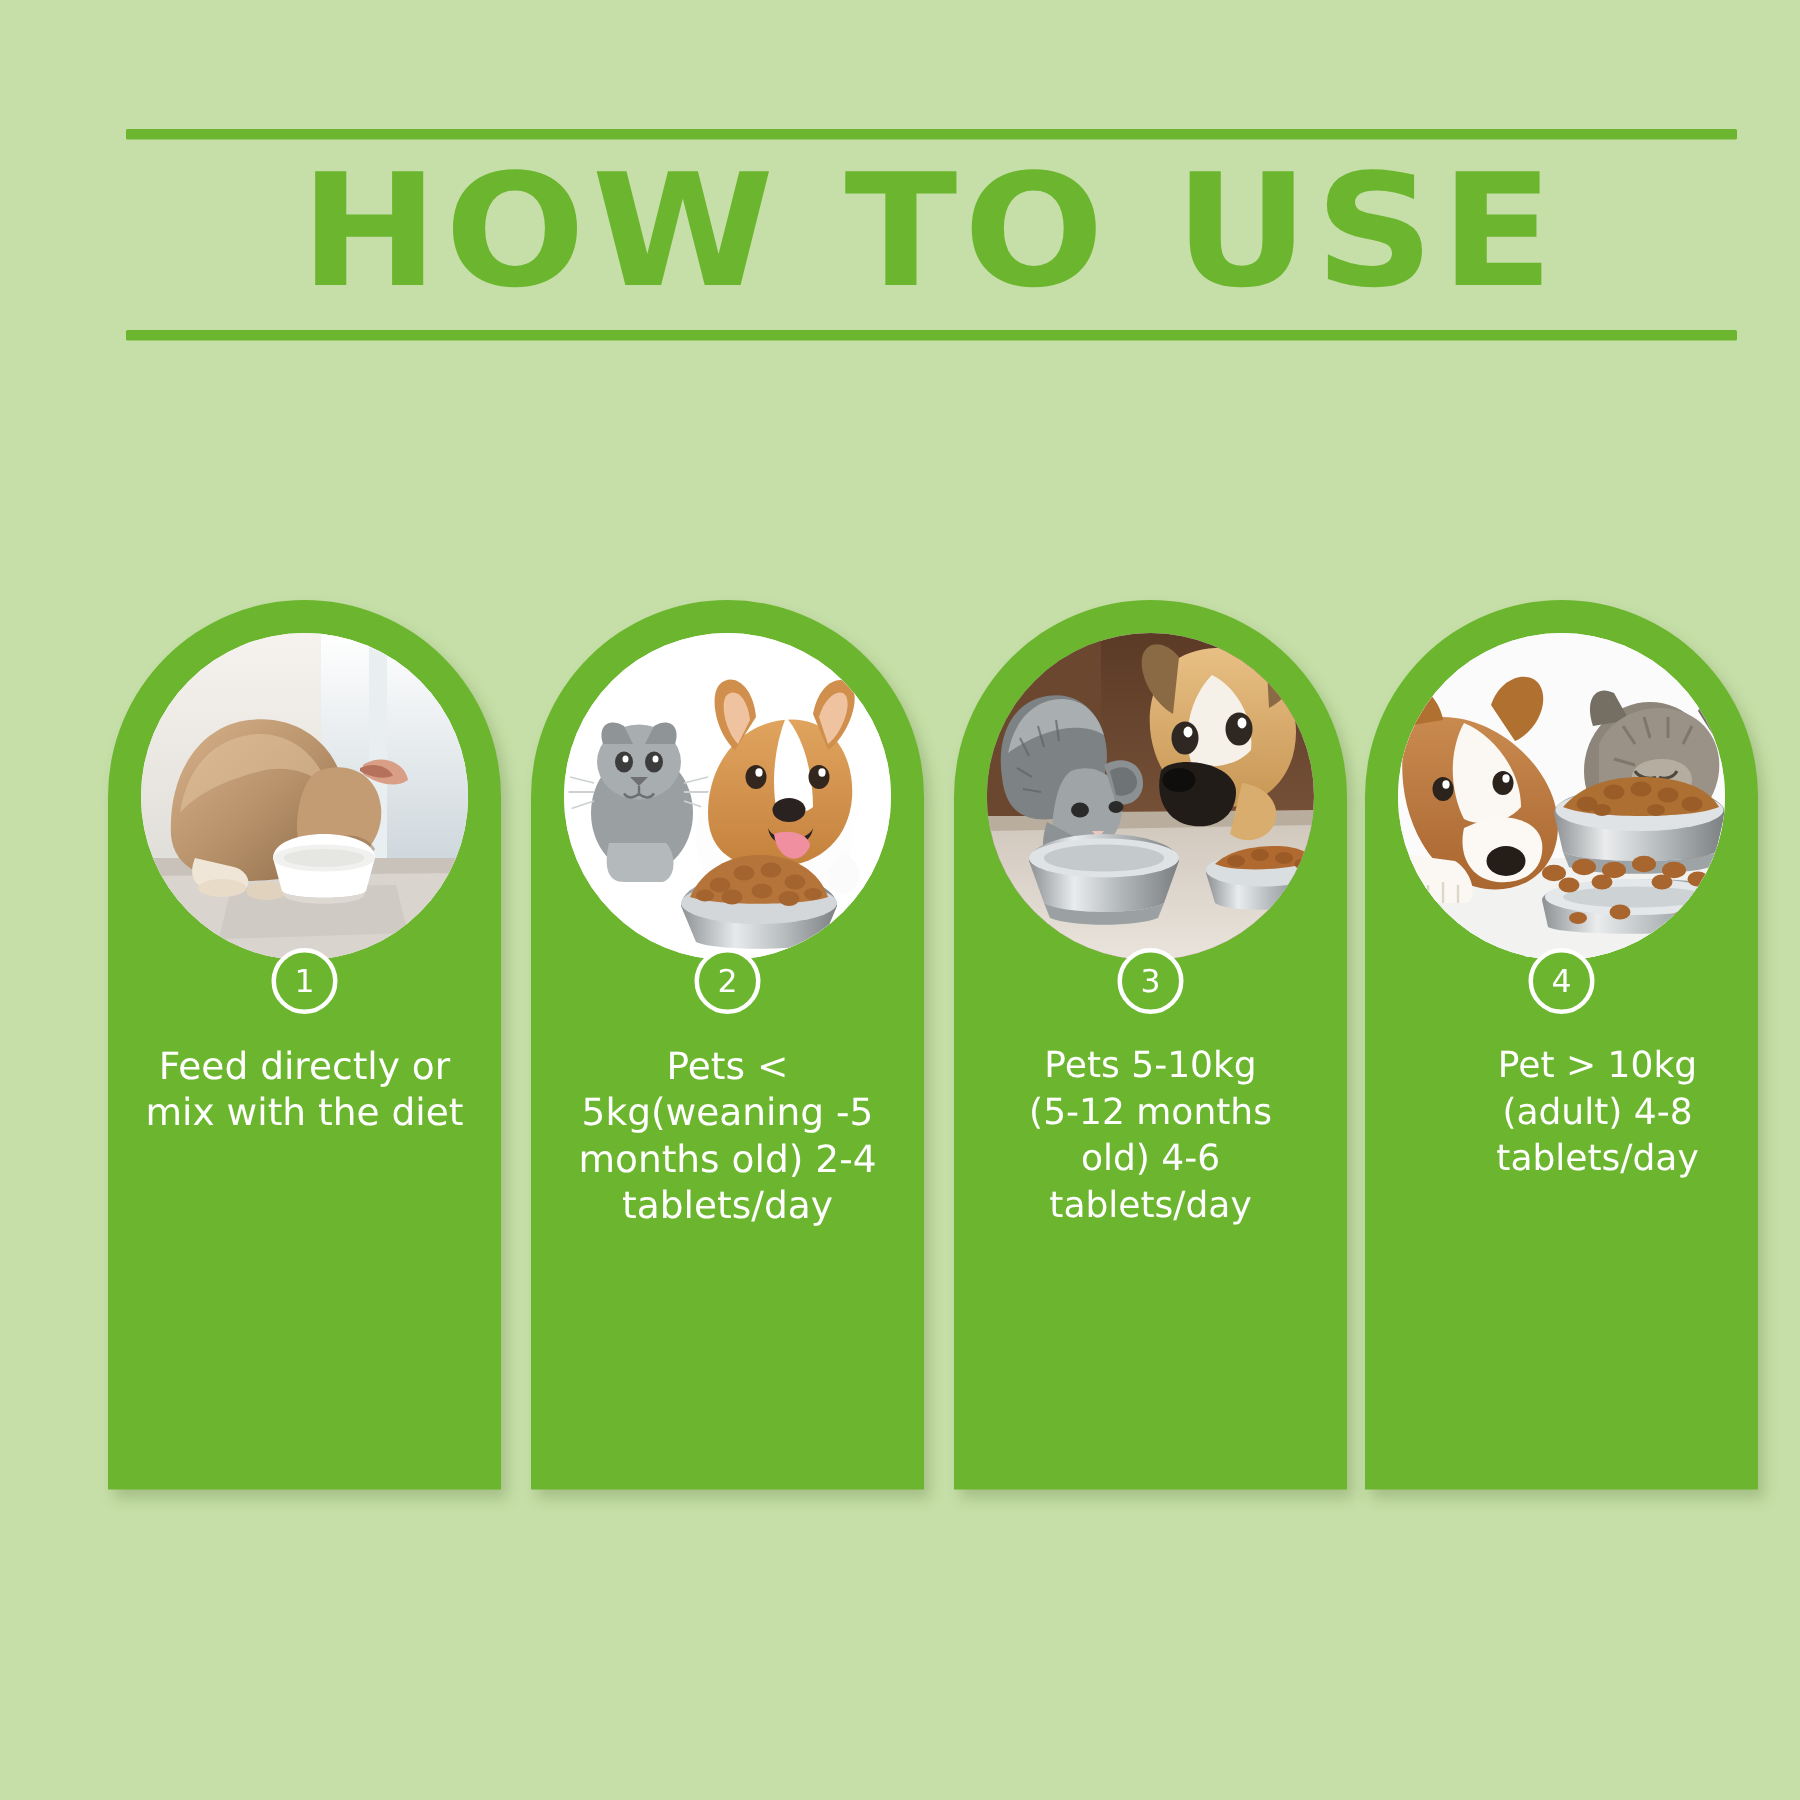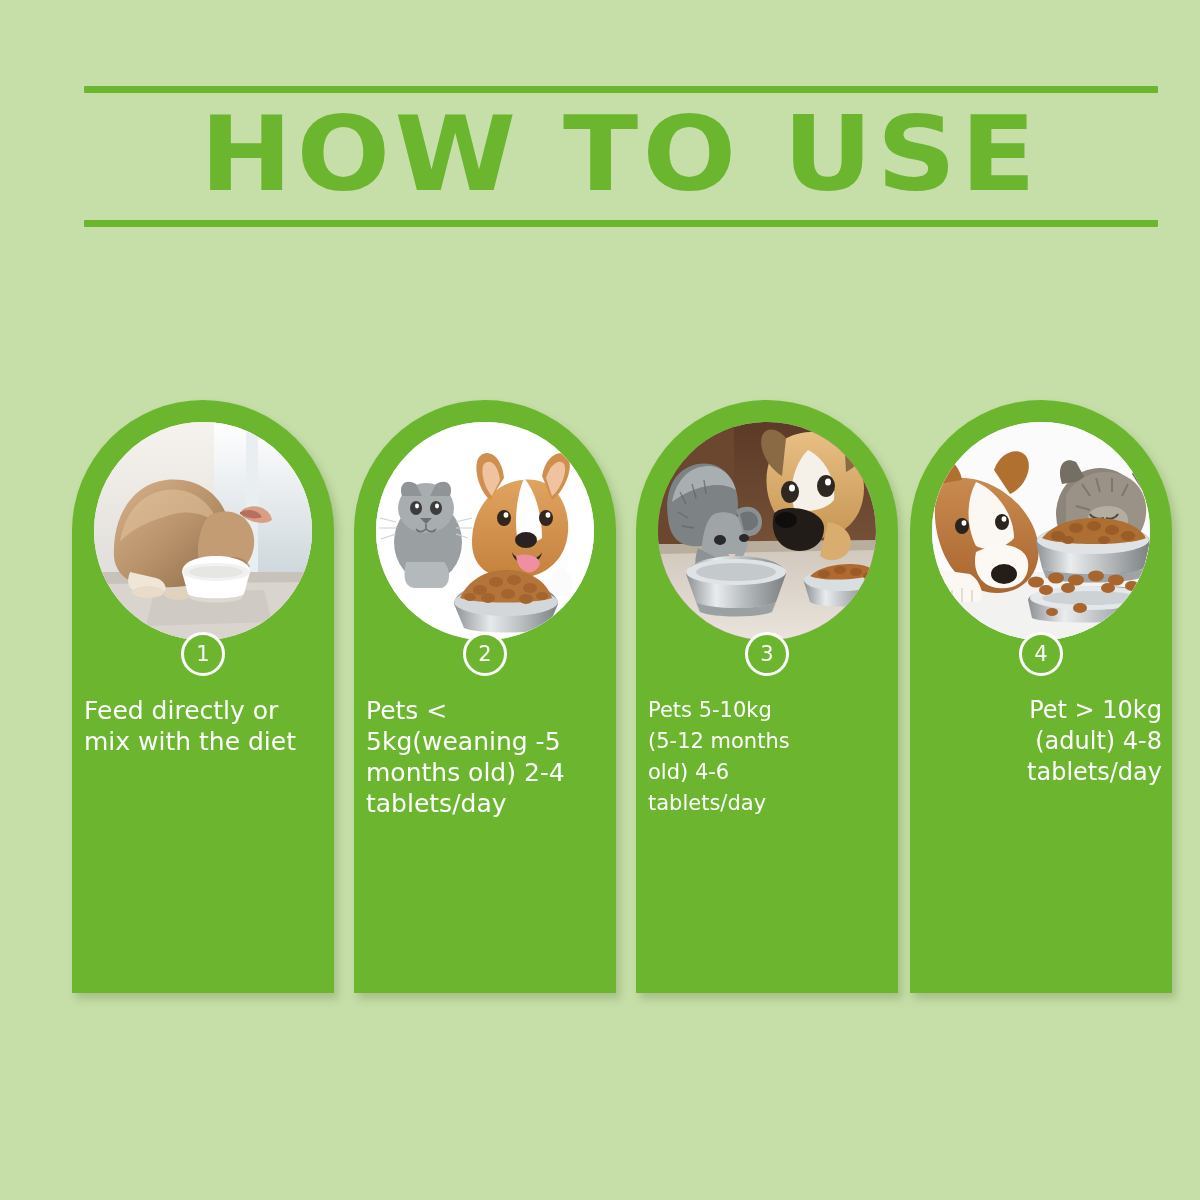--- a/index.html
+++ b/index.html
@@ -74,29 +74,29 @@
     line-height:38px;
     text-align:center;
     font-weight:400;
   }
 
   .card-text{
     position:absolute;
     left:0;right:0;
     top:295px;
     padding:0 12px;
-    text-align:left;
+    text-align:center;
     color:#ffffff;
     font-size:25px;
     line-height:31px;
     font-weight:400;
     white-space:pre-line;
   }
-  .card-4 .card-text{text-align:right;padding-left:58px;padding-right:10px;font-size:24px;}
-  .card-3 .card-text{font-size:21px;}
+  .card-4 .card-text{text-align:center;padding-left:58px;padding-right:10px;font-size:24px;}
+  .card-3 .card-text{font-size:24px;}
 </style>
 </head>
 <body>
 
 <div class="page">
 
   <div class="header">
     <div class="rule rule-top"></div>
     <div class="title">HOW TO USE</div>
     <div class="rule rule-bottom"></div>

